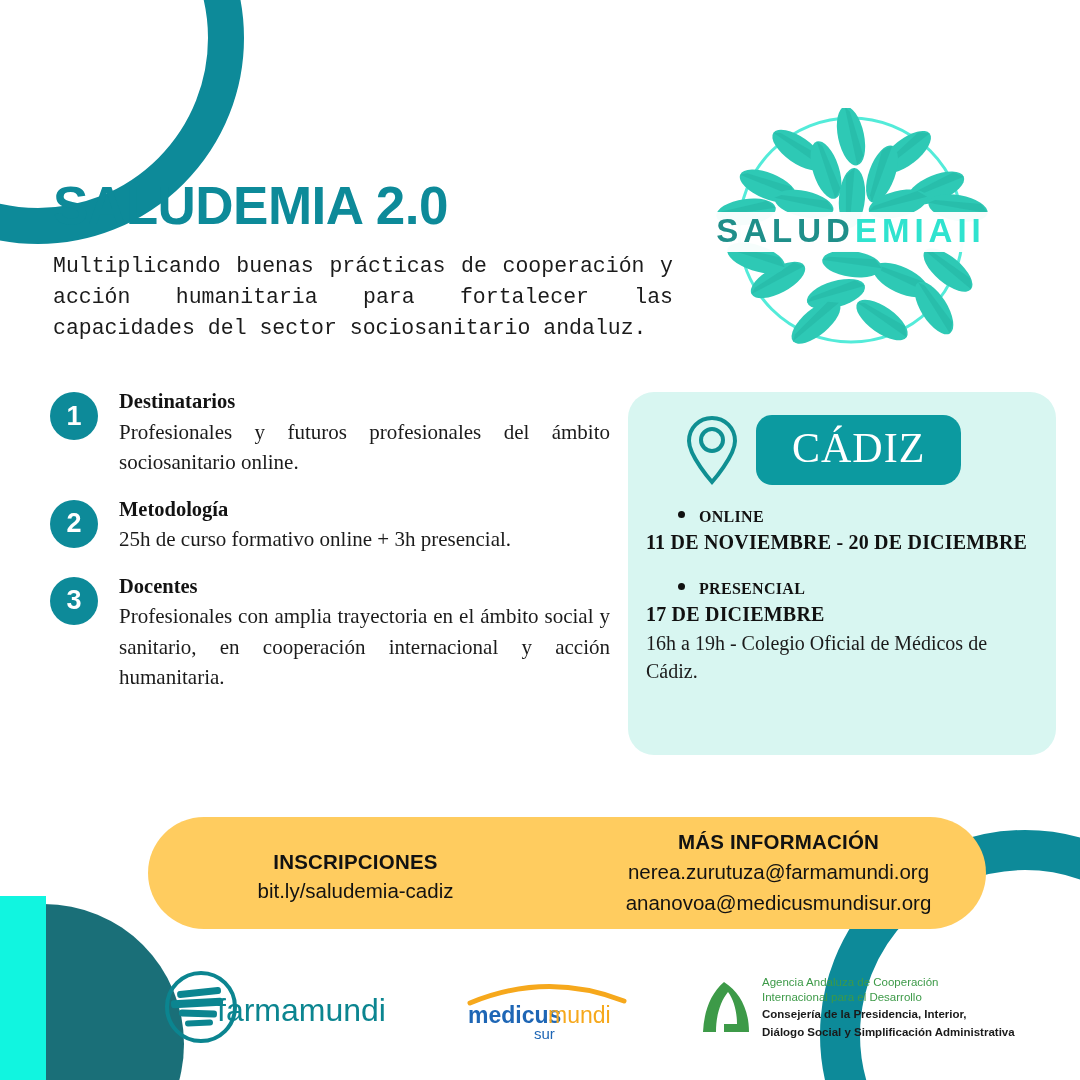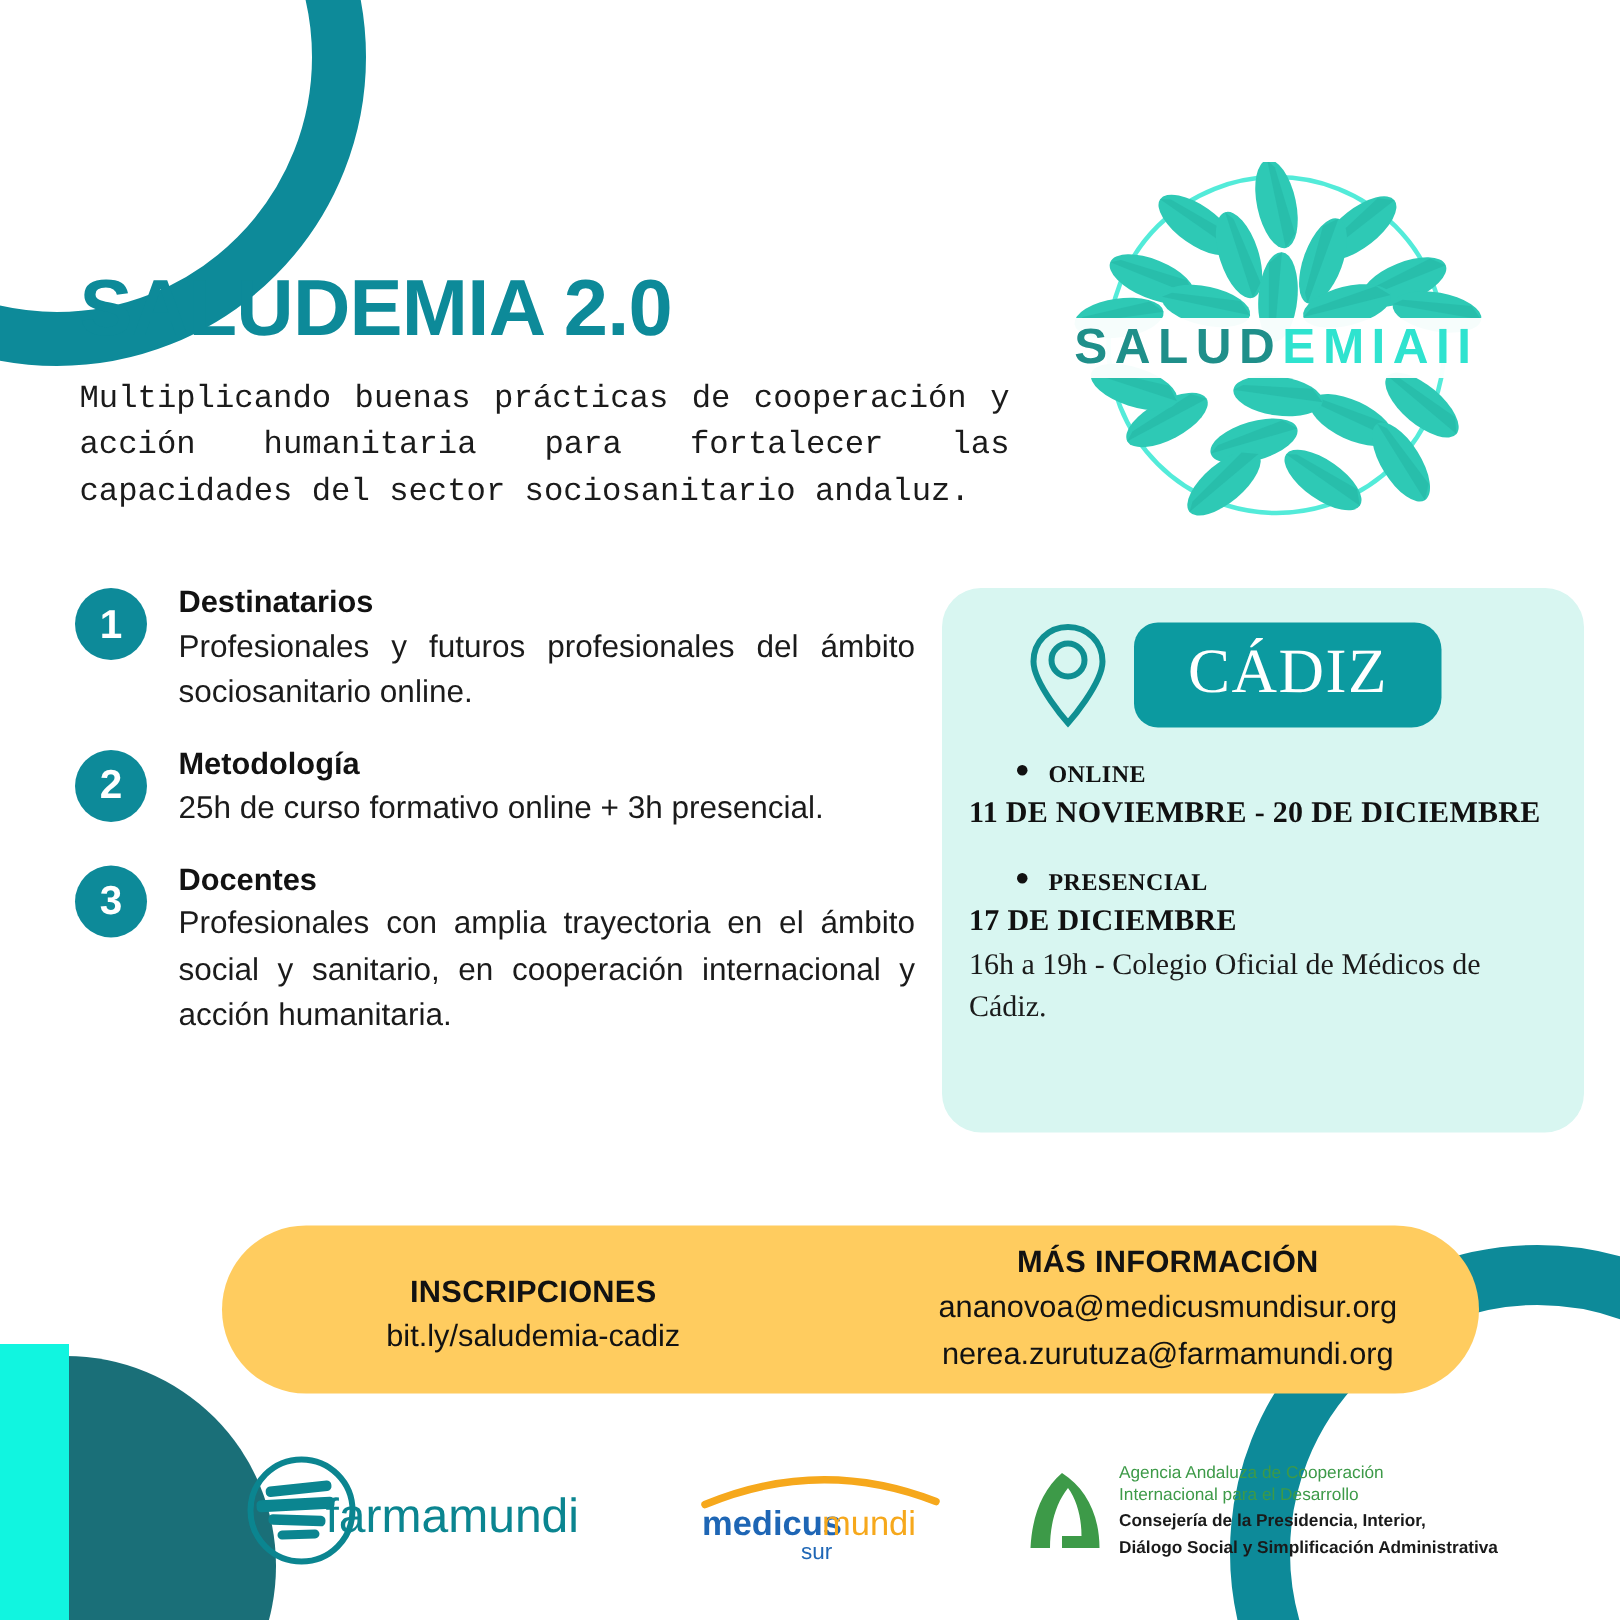--- a/index.html
+++ b/index.html
@@ -112,20 +112,21 @@
     font-size: 27px;
     font-weight: bold;
     display: flex;
     align-items: center;
     justify-content: center;
     margin-top: 4px;
   }
   .step-body {
     margin-left: 21px;
     flex: 1 1 auto;
+    font-family: Liberation Serif, serif;
   }
   .step-title {
     font-size: 20.5px;
     font-weight: bold;
     color: #121212;
     line-height: 1.35;
   }
   .step-text {
     font-size: 21px;
     color: #1b1b1b;
@@ -232,21 +233,21 @@
   
   .footer {
     position: absolute;
     left: 0;
     top: 955px;
     width: 1080px;
     height: 110px;
   }
   .logo-farmamundi { position: absolute; left: 155px; top: 8px; width: 240px; height: 88px; }
   .logo-medicusmundi { position: absolute; left: 462px; top: 18px; width: 170px; height: 70px; }
-  .logo-junta { position: absolute; left: 684px; top: 20px; display: flex; align-items: center; }
+  .logo-junta { position: absolute; left: 700px; top: 20px; display: flex; align-items: center; }
   .junta-mark { width: 52px; height: 54px; flex: 0 0 auto; }
   .junta-text { margin-left: 10px; }
   .junta-green { color: #3d9a48; font-size: 11.5px; line-height: 1.32; }
   .junta-dark { color: #1a1a1a; font-size: 11.5px; font-weight: bold; line-height: 1.32; margin-top: 2px; }
 </style>
 </head>
 <body>
 
 <div class="poster">
 
@@ -360,22 +361,22 @@
     </div>
   </div>
 
   <div class="cta">
     <div class="cta-col left">
       <div class="cta-title">INSCRIPCIONES</div>
       <div class="cta-text">bit.ly/saludemia-cadiz</div>
     </div>
     <div class="cta-col">
       <div class="cta-title">MÁS INFORMACIÓN</div>
+      <div class="cta-text">nerea.zurutuza@farmamundi.org</div>
       <div class="cta-text">ananovoa@medicusmundisur.org</div>
-      <div class="cta-text">nerea.zurutuza@farmamundi.org</div>
     </div>
   </div>
 
   <div class="footer">
 
     <svg class="logo-farmamundi" viewBox="0 0 240 88" xmlns="http://www.w3.org/2000/svg">
       <circle cx="46" cy="44" r="34" fill="none" stroke="#0b8590" stroke-width="4"></circle>
       <g fill="#0b8590">
         <rect x="22" y="26" width="44" height="7" rx="3" transform="rotate(-6 44 29)"></rect>
         <rect x="16" y="36" width="52" height="8" rx="3" transform="rotate(-3 42 40)"></rect>

